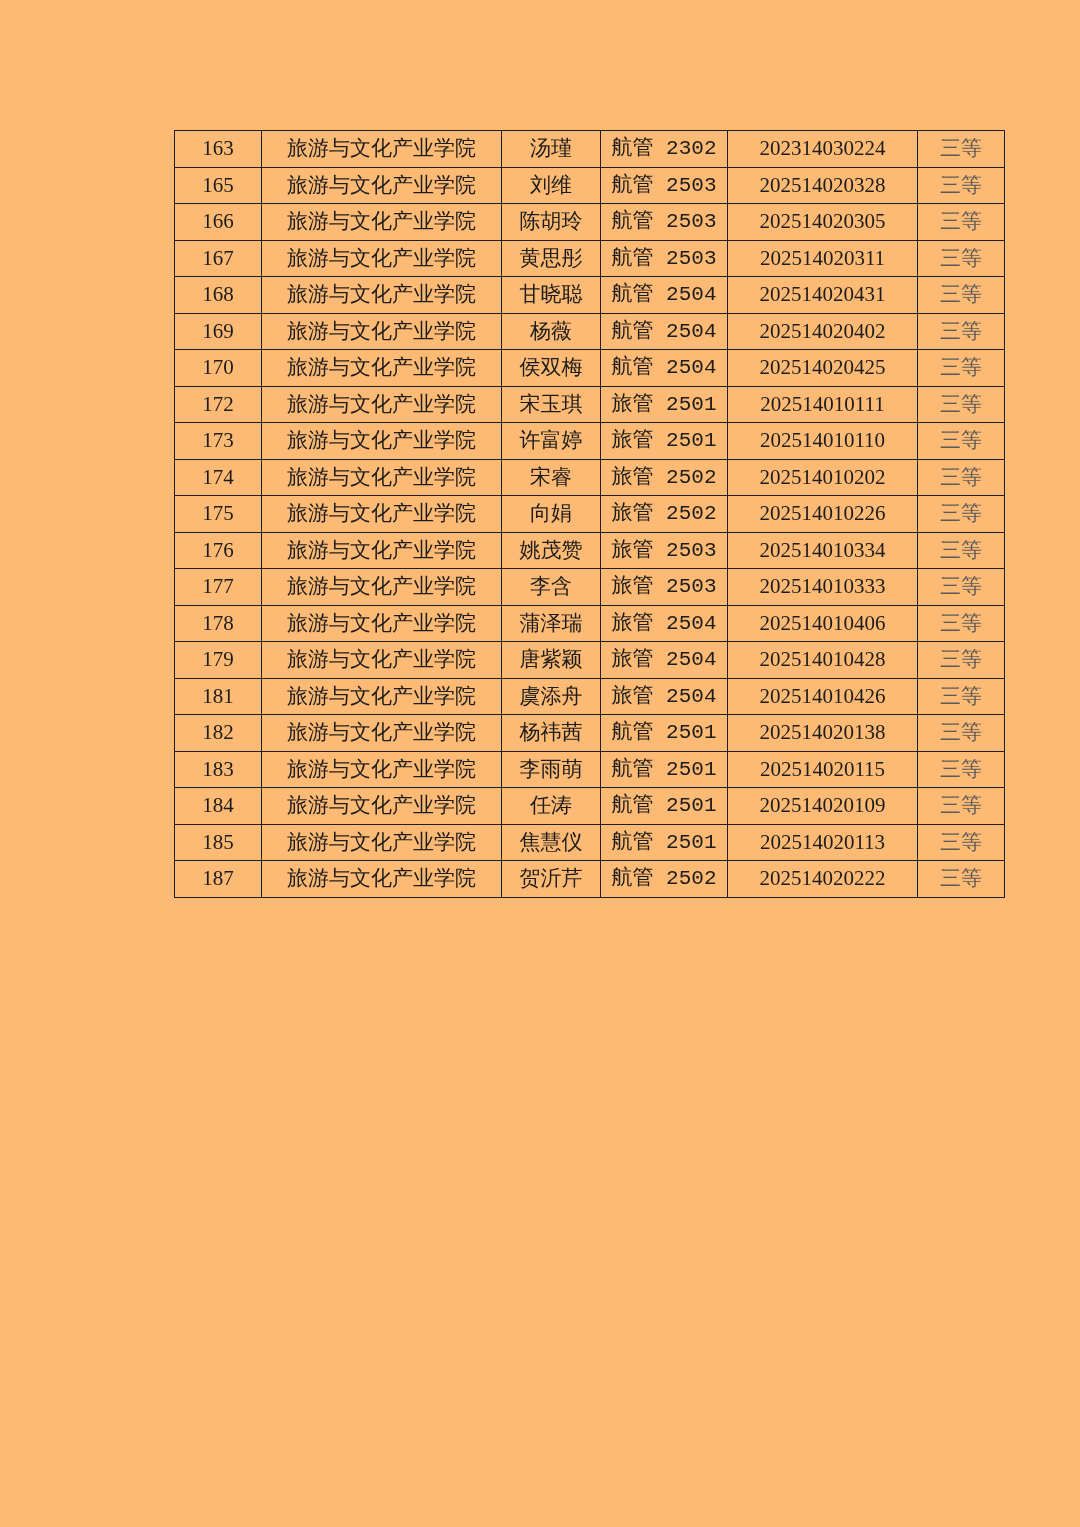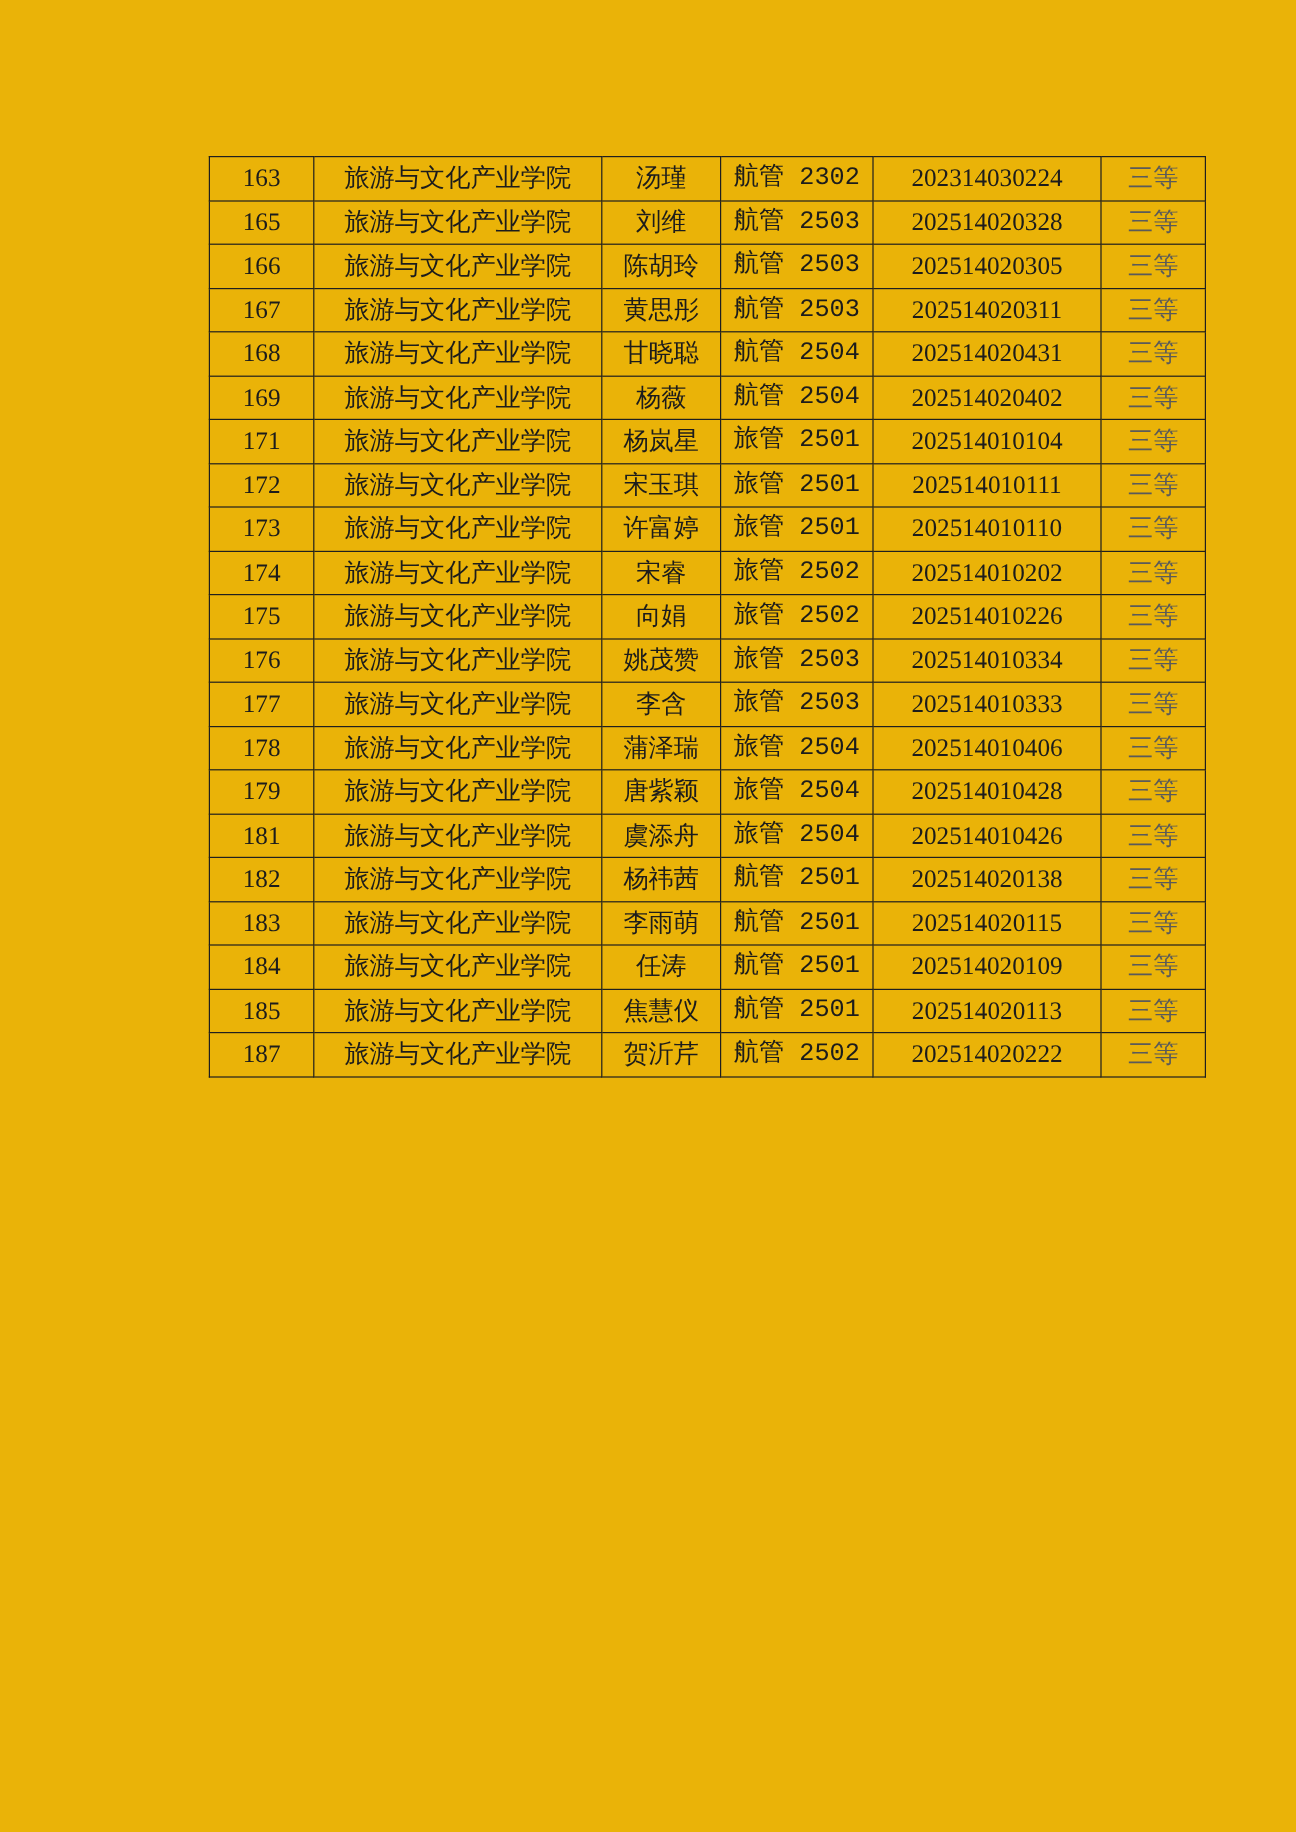--- a/index.html
+++ b/index.html
@@ -10,21 +10,21 @@
   body {
     width: 1080px;
     height: 1527px;
     position: relative;
     font-family: "Liberation Serif", "DejaVu Serif", serif;
     color: #1c1c1c;
   }
   .page {
     position: absolute;
     inset: 0;
-    background: #eab308;
+    background: #fdba74;
   }
   table.awards {
     position: absolute;
     left: 174px;
     top: 130px;
     width: 800px;
     border-collapse: collapse;
     table-layout: fixed;
   }
   table.awards td {
@@ -93,25 +93,25 @@
   </tr>
         <tr>
     <td class="col-num">169</td>
     <td class="col-college">旅游与文化产业学院</td>
     <td class="col-name">杨薇</td>
     <td class="col-class">航管 2504</td>
     <td class="col-student-id">202514020402</td>
     <td class="col-tier">三等</td>
   </tr>
         <tr>
-    <td class="col-num">171</td>
-    <td class="col-college">旅游与文化产业学院</td>
-    <td class="col-name">杨岚星</td>
-    <td class="col-class">旅管 2501</td>
-    <td class="col-student-id">202514010104</td>
+    <td class="col-num">170</td>
+    <td class="col-college">旅游与文化产业学院</td>
+    <td class="col-name">侯双梅</td>
+    <td class="col-class">航管 2504</td>
+    <td class="col-student-id">202514020425</td>
     <td class="col-tier">三等</td>
   </tr>
         <tr>
     <td class="col-num">172</td>
     <td class="col-college">旅游与文化产业学院</td>
     <td class="col-name">宋玉琪</td>
     <td class="col-class">旅管 2501</td>
     <td class="col-student-id">202514010111</td>
     <td class="col-tier">三等</td>
   </tr>

